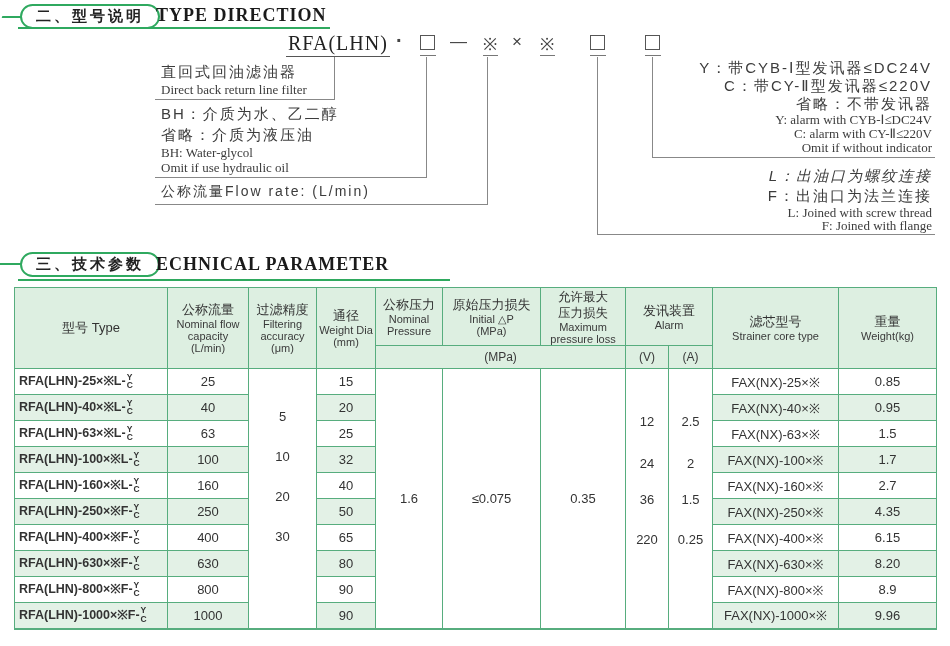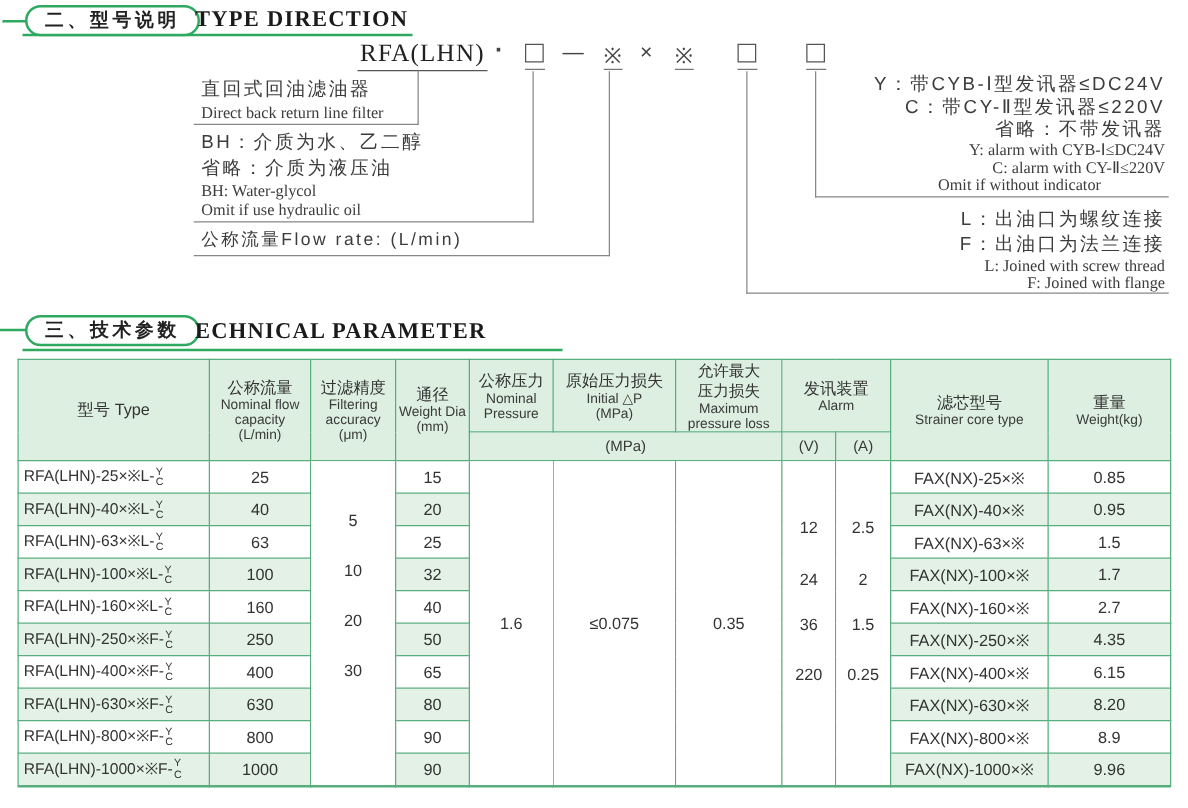--- a/index.html
+++ b/index.html
@@ -48,21 +48,21 @@
   .tblwrap { position:absolute; left:14px; top:287px; }
   table { border-collapse:collapse; table-layout:fixed; width:922px; }
   td, th { border:1px solid #57ad7e; overflow:hidden; }
   thead th { background:#ddefe1; font-weight:normal; vertical-align:middle; text-align:center; }
   thead tr.main th { height:58px; }
   thead tr.sub  th { height:23px; font-size:12px; color:#3a3a3a; }
   .h-zh { font-size:13px; color:#333; line-height:16px; }
   .h-en { font-size:11px; color:#3a3a3a; line-height:12px; }
   tbody td { height:26px; font-size:13px; color:#333; text-align:center; vertical-align:middle; }
   tbody tr:nth-child(even) td { background:#e3f1e6; }
-  td.c-model { text-align:left; padding-left:4px; font-size:12.5px; white-space:nowrap; }
+  td.c-model { text-align:left; padding-left:4px; font-size:12.5px; white-space:nowrap;font-weight:bold; }
   td.merged { background:#fff !important; position:relative; }
   .mval { position:absolute; left:0; width:100%; text-align:center; font-size:13px; line-height:16px; }
   .center-flex { display:flex; align-items:center; justify-content:center; height:100%; }
   .yc { display:inline-flex; flex-direction:column; font-size:8.5px; line-height:8.5px;
         vertical-align:middle; margin-left:1px; position:relative; top:-1px; }
 </style>
 </head>
 <body>
 
 <div class="page">
@@ -107,26 +107,26 @@
       <div class="co-label bl zh" style="font-size:14px;">公称流量Flow rate: (L/min)</div>
     </div>
 
     <div class="callout co-right" style="left:652px; top:57px; width:283px; height:101px;">
       <div class="co-label br">
         <div class="zh" style="line-height:18px;">Y：带CYB-Ⅰ型发讯器≤DC24V</div>
         <div class="zh" style="line-height:18px;">C：带CY-Ⅱ型发讯器≤220V</div>
         <div class="zh" style="line-height:18px;">省略：不带发讯器</div>
         <div class="en" style="line-height:14px;">Y: alarm with CYB-Ⅰ≤DC24V</div>
         <div class="en" style="line-height:14px;">C: alarm with CY-Ⅱ≤220V</div>
-        <div class="en" style="line-height:14px;text-align:center;">Omit if without indicator</div>
+        <div class="en" style="line-height:14px;">Omit if without indicator</div>
       </div>
     </div>
     <div class="callout co-right" style="left:597px; top:57px; width:338px; height:178px;">
       <div class="co-label br">
-        <div class="zh" style="line-height:20px;">L：出油口为螺纹连接</div>
+        <div class="zh" style="line-height:20px;font-style:italic;">L：出油口为螺纹连接</div>
         <div class="zh" style="line-height:20px;">F：出油口为法兰连接</div>
         <div class="en" style="line-height:13px;">L: Joined with screw thread</div>
         <div class="en" style="line-height:13px;">F: Joined with flange</div>
       </div>
     </div>
   </div>
 
   <div class="leader" style="left:0; top:263px; width:24px;"></div>
   <div class="green-underline" style="left:18px; top:279px; width:432px;"></div>
   <div class="pill" style="left:20px; top:252px;">三、技术参数</div>

